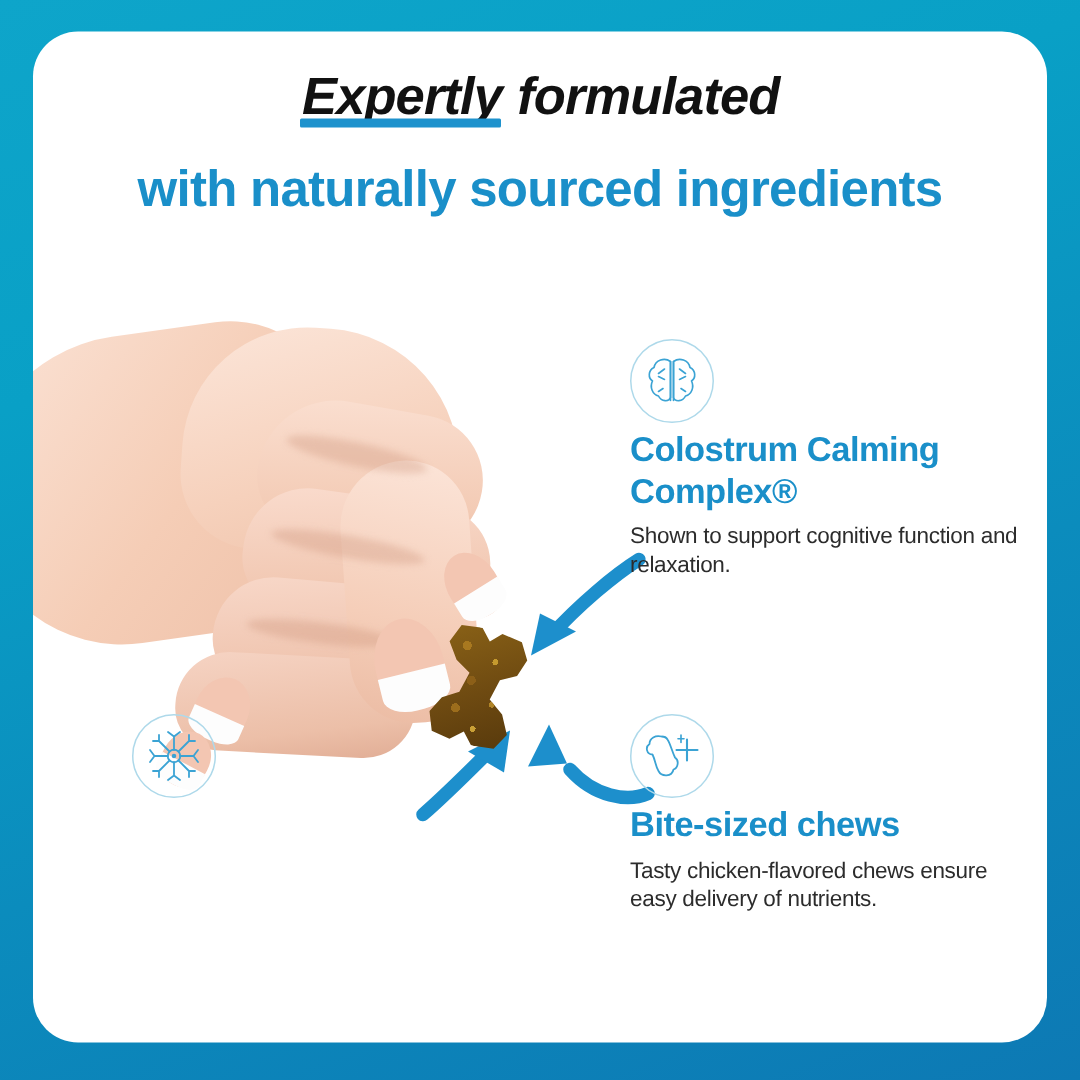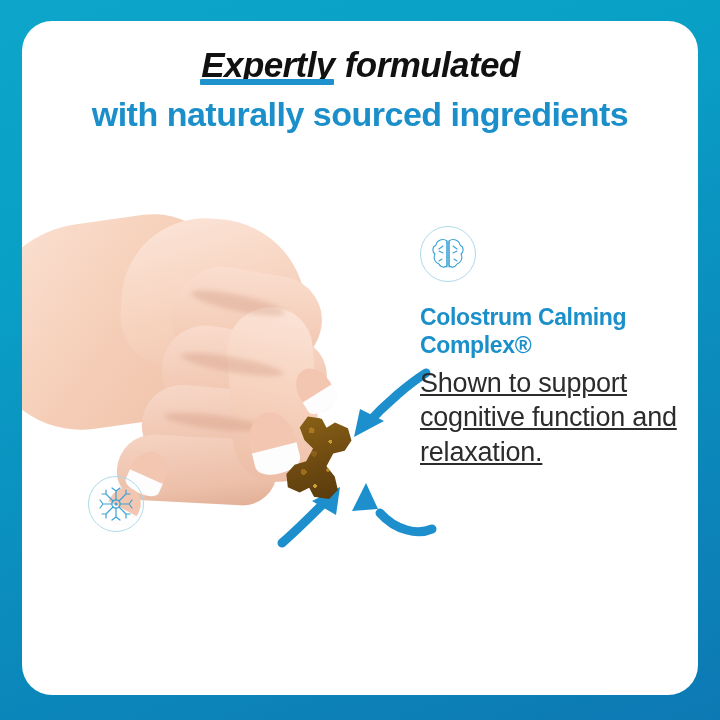--- a/index.html
+++ b/index.html
@@ -34,21 +34,21 @@
   }
   .h-em {
     position:relative; display:inline-block; padding:0 1px;
   }
   .h-em::after {
     content:""; position:absolute; left:0; right:2px; bottom:-1px;
     height:6px; background:#1e92cd; border-radius:1px;
   }
   .h-line2 {
     font-size:34px; font-weight:bold; color:#1a8fc9;
-    line-height:1.22; letter-spacing:-0.5px; margin-top:10px;
+    line-height:1.22; letter-spacing:-0.5px; margin-top:22px;
   }
 
   
   #hand-photo {
     position:absolute; left:-10px; top:178px;
     width:340px; height:330px;
   }
   .skin { position:absolute; background:#f6d2bd; }
   
   .palm {
@@ -158,25 +158,25 @@
 
   
   .feature { position:absolute; }
   .icon-circle {
     width:56px; height:56px; border-radius:50%;
     border:1.6px solid #aed9ea;
     display:flex; align-items:center; justify-content:center;
   }
   .feat-title {
     color:#1a8fc9; font-weight:bold; font-size:23px;
-    line-height:1.20; letter-spacing:-0.35px; margin-top:22px;
+    line-height:1.20; letter-spacing:-0.35px; margin-top:4px;
   }
   .feat-body {
-    color:#2c2c2c; font-size:27px; line-height:1.27;
-    letter-spacing:-0.2px; margin-top:7px;text-decoration:underline;
+    color:#2c2c2c; font-size:15px; line-height:1.27;
+    letter-spacing:-0.2px; margin-top:7px;
   }
 
   #feature-colostrum { left:398px; top:205px; width:262px; }
   #feature-theanine  { left:66px;  top:455px; width:310px; }
   #feature-chews     { left:398px; top:455px; width:250px; }
 </style>
 </head>
 <body>
 
 <div id="card">
@@ -247,14 +247,25 @@
         <path d="M14 18 L5 18 M5 18 L2 14 M5 18 L2 22"></path>
         <path d="M22 18 L31 18 M31 18 L34 14 M31 18 L34 22"></path>
         <path d="M15 15 L8 8 M8 8 L4 8 M8 8 L8 4"></path>
         <path d="M21 15 L28 8 M28 8 L32 8 M28 8 L28 4"></path>
         <path d="M15 21 L8 28 M8 28 L4 28 M8 28 L8 32"></path>
         <path d="M21 21 L28 28 M28 28 L32 28 M28 28 L28 32"></path>
       </svg>
     </div>
   </div>
 
+  <div class="feature" id="feature-chews">
+    <div class="icon-circle">
+      <svg width="38" height="36" viewBox="0 0 38 36" fill="none" stroke="#3ba3d4" stroke-width="1.2" stroke-linecap="round" stroke-linejoin="round">
+        <path d="M12 5 C8 4, 4 6, 4 10 C1 12, 2 17, 6 17 C8 21, 8 25, 10 28 C12 32, 19 32, 20 27 C23 26, 24 21, 21 19 C19 15, 18 10, 16 7 C15 5, 13 5, 12 5 Z"></path>
+        <path d="M29 7 L29 21 M22 14 L36 14" stroke-width="1.4"></path>
+        <path d="M25 4 L25 9 M23 6.5 L27 6.5" stroke-width="1.1"></path>
+      </svg>
+    </div>
+    <div class="feat-title">Bite-sized chews</div>
+    <div class="feat-body">Tasty chicken-flavored chews ensure easy delivery of nutrients.</div>
+  </div>
 
 </div>
 
 </body></html>

